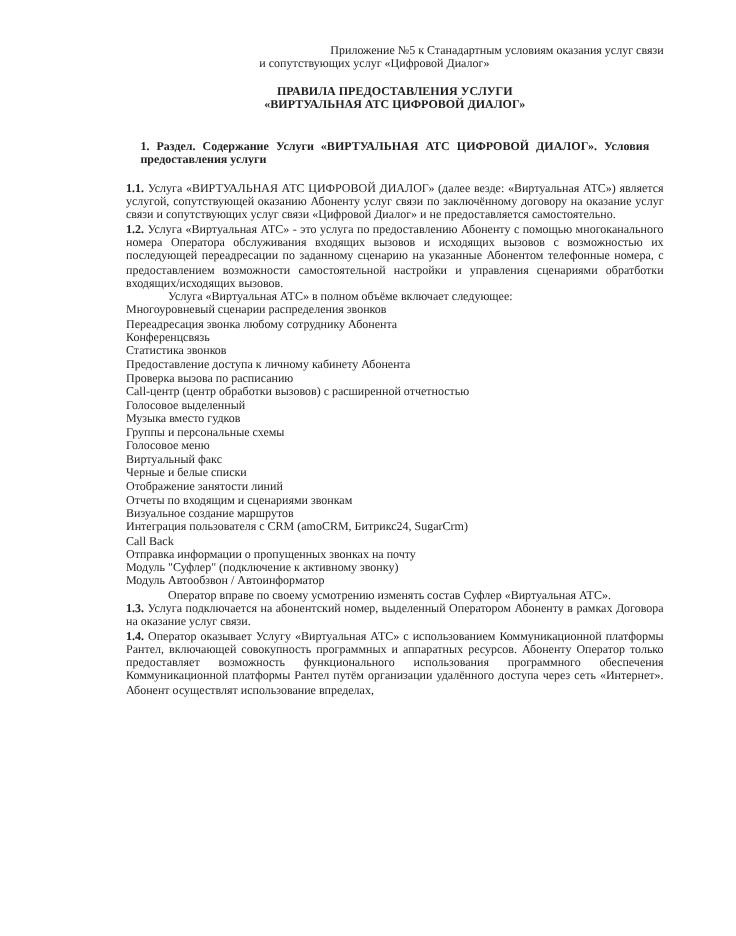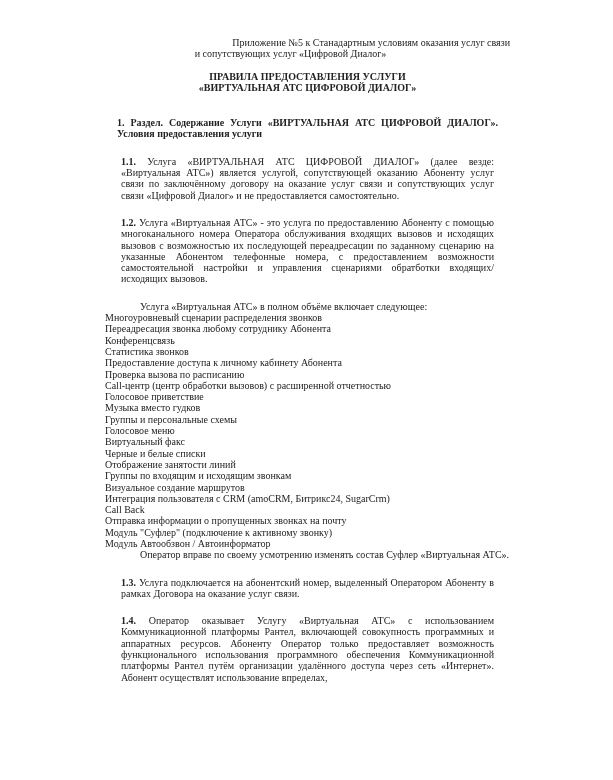--- a/index.html
+++ b/index.html
@@ -6,21 +6,21 @@
     margin: 0;
     padding: 0;
     background: #ffffff;
   }
   .page {
     position: relative;
     box-sizing: border-box;
     width: 613px;
     height: 780px;
     background: #ffffff;
-    padding: 37px 103px 0 105px;
+    padding: 37px 60px 0 105px;
     font-family: "Liberation Serif", "DejaVu Serif", serif;
     font-size: 10px;
     line-height: 11.3px;
     color: #222222;
     overflow: hidden;
   }
   .doc-header {
     text-align: right;
   }
   .h-line { display: block; }
@@ -31,21 +31,21 @@
     margin-top: 11px;
     margin-bottom: 24px;
   }
   .t-line { display: block; }
   .heading {
     margin: 12px;
     font-weight: bold;
     text-align: justify;
   }
   .para {
-    margin: 16px;
+    margin: 0;
     text-align: justify;
   }
   .para b { font-weight: bold; }
   .line-indent {
     margin: 0;
     text-indent: 35px;
   }
   .features-list { margin: 0; }
   .feature-line { margin: 0; }
 </style>
@@ -73,28 +73,28 @@
   <p class="line-indent">Услуга «Виртуальная АТС» в полном объёме включает следующее:</p>
 
   <div class="features-list">
       <div class="feature-line">Многоуровневый сценарии распределения звонков</div>
       <div class="feature-line">Переадресация звонка любому сотруднику Абонента</div>
       <div class="feature-line">Конференцсвязь</div>
       <div class="feature-line">Статистика звонков</div>
       <div class="feature-line">Предоставление доступа к личному кабинету Абонента</div>
       <div class="feature-line">Проверка вызова по расписанию</div>
       <div class="feature-line">Call-центр (центр обработки вызовов) с расширенной отчетностью</div>
-      <div class="feature-line">Голосовое приветствие</div>
+      <div class="feature-line">Голосовое выделенный</div>
       <div class="feature-line">Музыка вместо гудков</div>
       <div class="feature-line">Группы и персональные схемы</div>
       <div class="feature-line">Голосовое меню</div>
       <div class="feature-line">Виртуальный факс</div>
       <div class="feature-line">Черные и белые списки</div>
       <div class="feature-line">Отображение занятости линий</div>
-      <div class="feature-line">Группы по входящим и исходящим звонкам</div>
+      <div class="feature-line">Отчеты по входящим и сценариями звонкам</div>
       <div class="feature-line">Визуальное создание маршрутов</div>
       <div class="feature-line">Интеграция пользователя с CRM (amoCRM, Битрикс24, SugarCrm)</div>
       <div class="feature-line">Call Back</div>
       <div class="feature-line">Отправка информации о пропущенных звонках на почту</div>
       <div class="feature-line">Модуль "Суфлер" (подключение к активному звонку)</div>
       <div class="feature-line">Модуль Автообзвон / Автоинформатор</div>
     </div>
 
   <p class="line-indent">Оператор вправе по своему усмотрению изменять состав Суфлер «Виртуальная АТС».</p>
 

